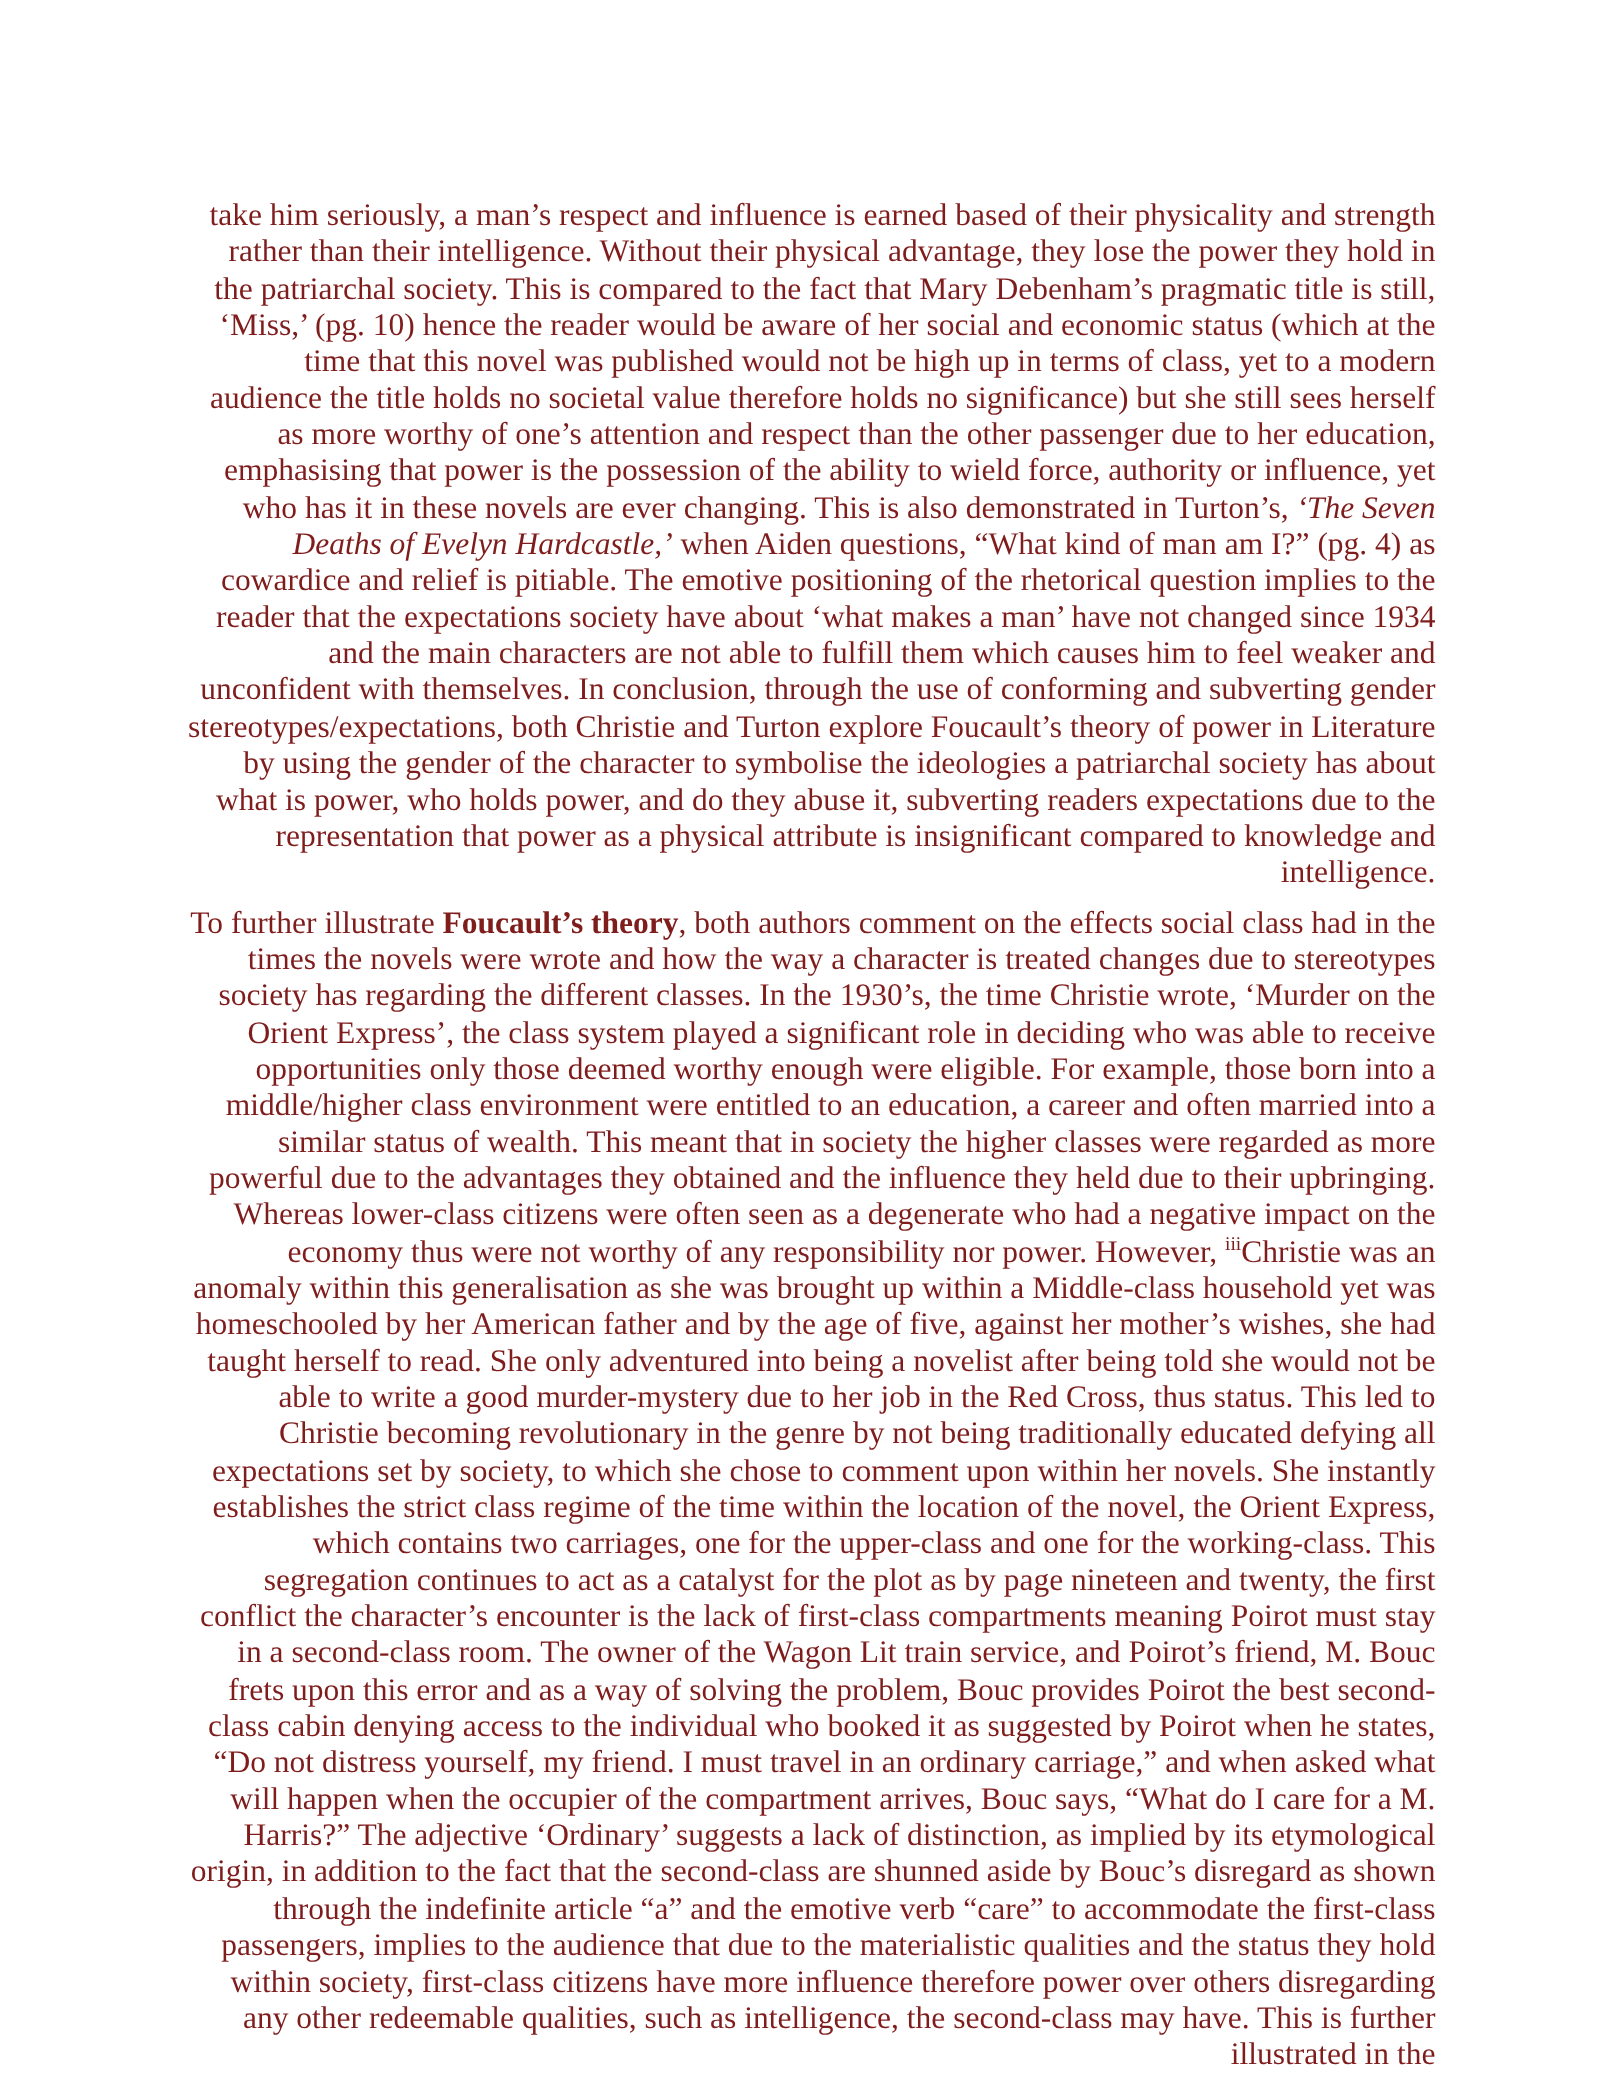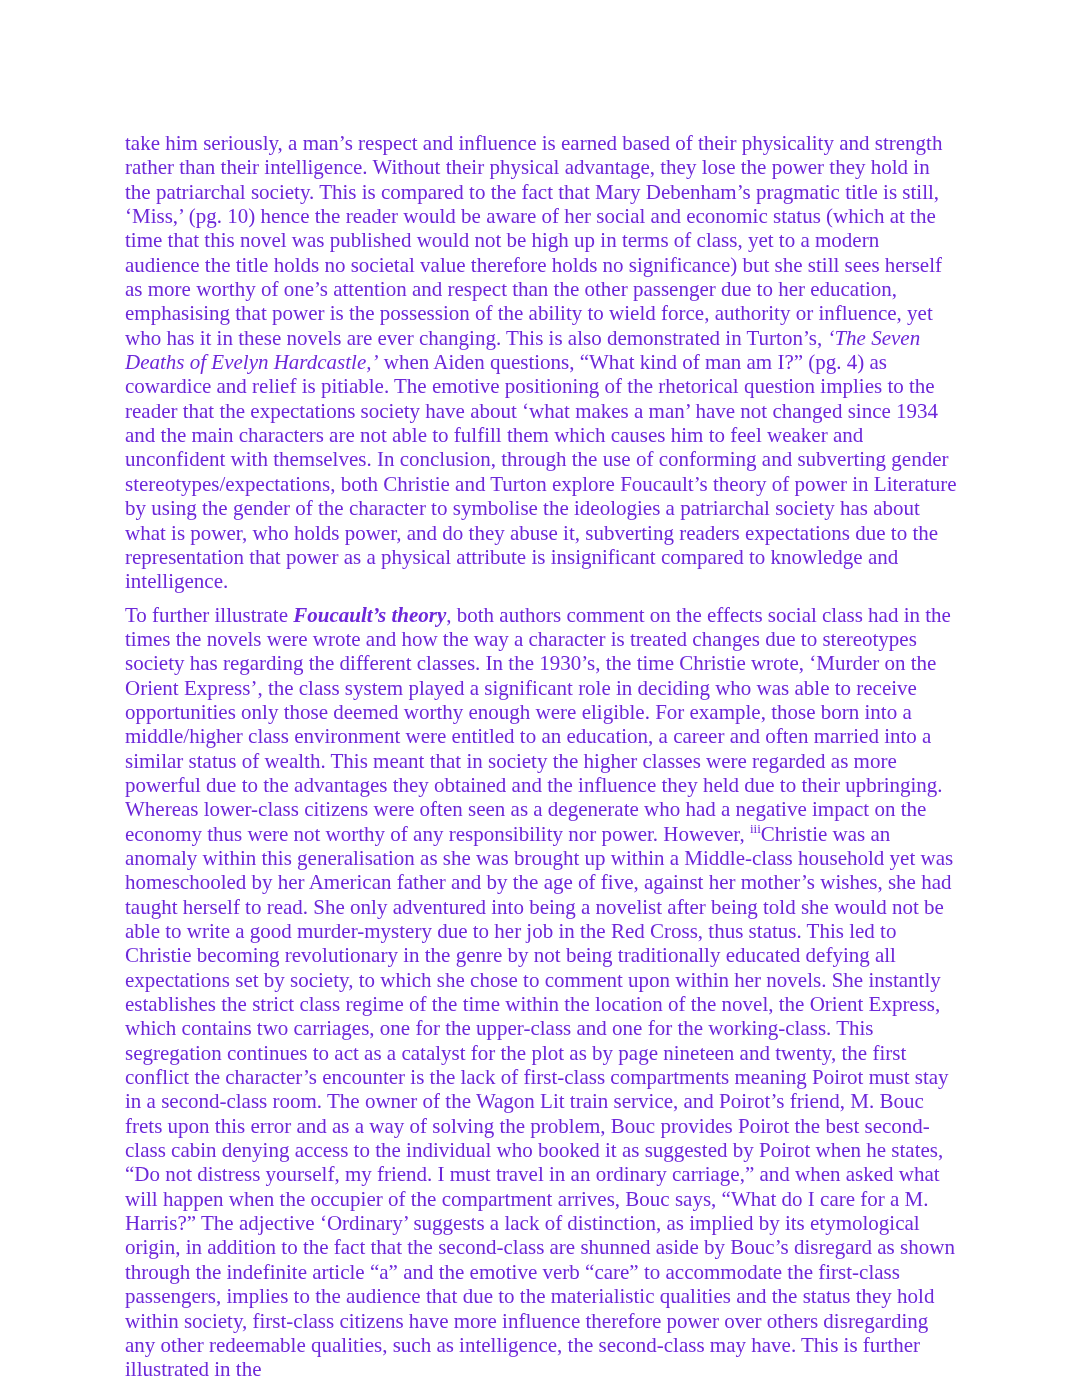--- a/index.html
+++ b/index.html
@@ -25,28 +25,28 @@
     font-size: 21px;
     line-height: 24.35px;
     color: #000000;
     text-align: left;
   }
   p.para {
     margin: 0 0 9px 0;
   }
   .run-normal { font-style: normal; font-weight: normal; }
   .run-italic { font-style: italic; }
-  .run-bold-italic { font-style: italic; font-weight: bold; }
+  .run-bold-italic { font-weight: bold; }
   .run-superscript {
     vertical-align: super;
     font-size: 0.62em;
     line-height: 0;
   }
 </style>
 </head>
 <body>
 
 <div class="page">
-  <div class="text-block" style="color: #6d28d9;">
+  <div class="text-block" style="color: #7f1d1d; text-align: right;">
       <p class="para"><span class="run-normal">take him seriously, a man’s respect and influence is earned based of their physicality and strength rather than their intelligence. Without their physical advantage, they lose the power they hold in the patriarchal society. This is compared to the fact that Mary Debenham’s pragmatic title is still, ‘Miss,’ (pg. 10) hence the reader would be aware of her social and economic status (which at the time that this novel was published would not be high up in terms of class, yet to a modern audience the title holds no societal value therefore holds no significance) but she still sees herself as more worthy of one’s attention and respect than the other passenger due to her education, emphasising that power is the possession of the ability to wield force, authority or influence, yet who has it in these novels are ever changing. This is also demonstrated in Turton’s, </span><span class="run-italic">‘The Seven Deaths of Evelyn Hardcastle,’</span><span class="run-normal"> when Aiden questions, “What kind of man am I?” (pg. 4) as cowardice and relief is pitiable. The emotive positioning of the rhetorical question implies to the reader that the expectations society have about ‘what makes a man’ have not changed since 1934 and the main characters are not able to fulfill them which causes him to feel weaker and unconfident with themselves. In conclusion, through the use of conforming and subverting gender stereotypes/expectations, both Christie and Turton explore Foucault’s theory of power in Literature by using the gender of the character to symbolise the ideologies a patriarchal society has about what is power, who holds power, and do they abuse it, subverting readers expectations due to the representation that power as a physical attribute is insignificant compared to knowledge and intelligence.</span></p>
       <p class="para"><span class="run-normal">To further illustrate </span><span class="run-bold-italic">Foucault’s theory</span><span class="run-normal">, both authors comment on the effects social class had in the times the novels were wrote and how the way a character is treated changes due to stereotypes society has regarding the different classes. In the 1930’s, the time Christie wrote, ‘Murder on the Orient Express’, the class system played a significant role in deciding who was able to receive opportunities only those deemed worthy enough were eligible. For example, those born into a middle/higher class environment were entitled to an education, a career and often married into a similar status of wealth. This meant that in society the higher classes were regarded as more powerful due to the advantages they obtained and the influence they held due to their upbringing. Whereas lower-class citizens were often seen as a degenerate who had a negative impact on the economy thus were not worthy of any responsibility nor power. However, </span><span class="run-superscript">iii</span><span class="run-normal">Christie was an anomaly within this generalisation as she was brought up within a Middle-class household yet was homeschooled by her American father and by the age of five, against her mother’s wishes, she had taught herself to read. She only adventured into being a novelist after being told she would not be able to write a good murder-mystery due to her job in the Red Cross, thus status. This led to Christie becoming revolutionary in the genre by not being traditionally educated defying all expectations set by society, to which she chose to comment upon within her novels. She instantly establishes the strict class regime of the time within the location of the novel, the Orient Express, which contains two carriages, one for the upper-class and one for the working-class. This segregation continues to act as a catalyst for the plot as by page nineteen and twenty, the first conflict the character’s encounter is the lack of first-class compartments meaning Poirot must stay in a second-class room. The owner of the Wagon Lit train service, and Poirot’s friend, M. Bouc frets upon this error and as a way of solving the problem, Bouc provides Poirot the best second-class cabin denying access to the individual who booked it as suggested by Poirot when he states, “Do not distress yourself, my friend. I must travel in an ordinary carriage,” and when asked what will happen when the occupier of the compartment arrives, Bouc says, “What do I care for a M. Harris?” The adjective ‘Ordinary’ suggests a lack of distinction, as implied by its etymological origin, in addition to the fact that the second-class are shunned aside by Bouc’s disregard as shown through the indefinite article “a” and the emotive verb “care” to accommodate the first-class passengers, implies to the audience that due to the materialistic qualities and the status they hold within society, first-class citizens have more influence therefore power over others disregarding any other redeemable qualities, such as intelligence, the second-class may have. This is further illustrated in the</span></p>
     </div>
 </div>
 
 </body></html>

